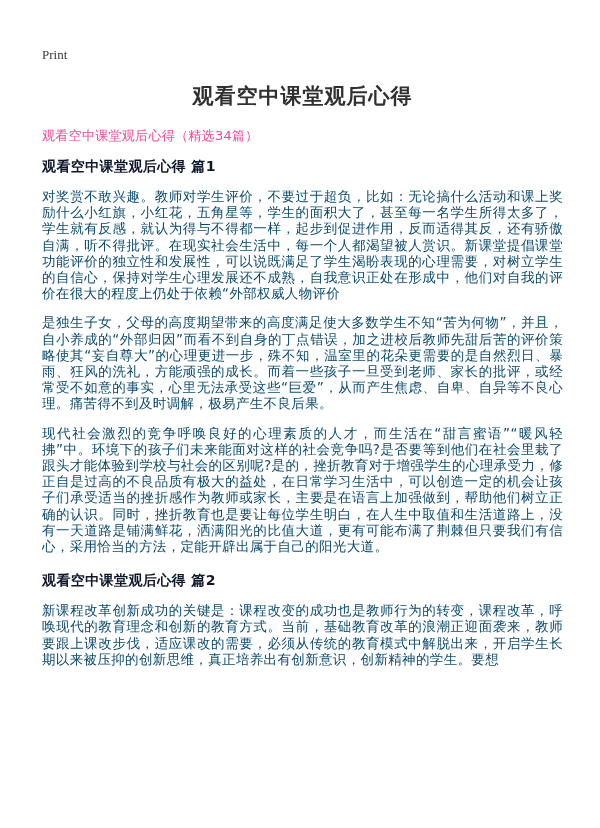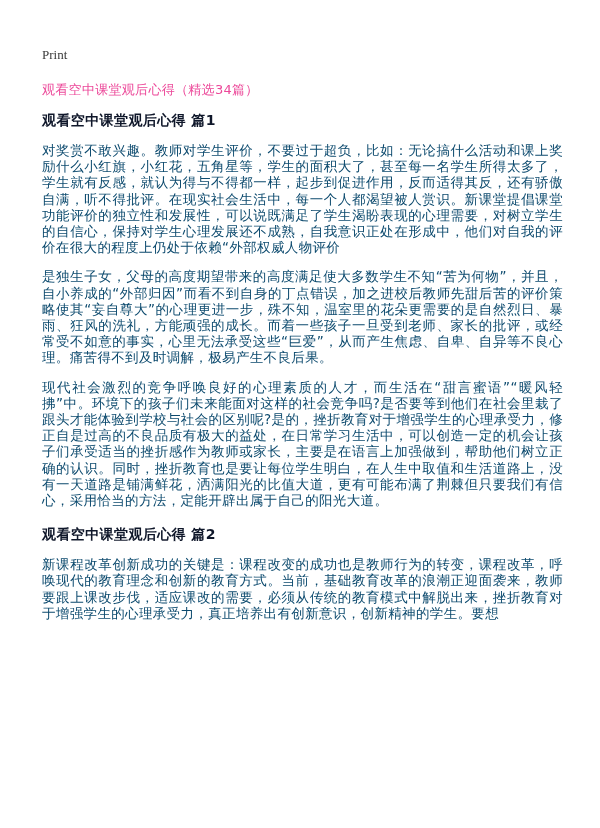--- a/index.html
+++ b/index.html
@@ -61,29 +61,30 @@
     word-break: break-all;
   }
 </style>
 </head>
 <body>
 
 <div class="page">
 
   <span class="print-label">Print</span>
 
+  <h1 class="doc-title">观看空中课堂观后心得</h1>
 
   <div class="doc-subtitle">观看空中课堂观后心得（精选34篇）</div>
 
   <h2 class="section-heading">观看空中课堂观后心得 篇1</h2>
 
   <p class="para">对奖赏不敢兴趣。教师对学生评价，不要过于超负，比如：无论搞什么活动和课上奖励什么小红旗，小红花，五角星等，学生的面积大了，甚至每一名学生所得太多了，学生就有反感，就认为得与不得都一样，起步到促进作用，反而适得其反，还有骄傲自满，听不得批评。在现实社会生活中，每一个人都渴望被人赏识。新课堂提倡课堂功能评价的独立性和发展性，可以说既满足了学生渴盼表现的心理需要，对树立学生的自信心，保持对学生心理发展还不成熟，自我意识正处在形成中，他们对自我的评价在很大的程度上仍处于依赖“外部权威人物评价</p>
 
 
   <p class="para">是独生子女，父母的高度期望带来的高度满足使大多数学生不知“苦为何物”，并且，自小养成的“外部归因”而看不到自身的丁点错误，加之进校后教师先甜后苦的评价策略使其“妄自尊大”的心理更进一步，殊不知，温室里的花朵更需要的是自然烈日、暴雨、狂风的洗礼，方能顽强的成长。而着一些孩子一旦受到老师、家长的批评，或经常受不如意的事实，心里无法承受这些“巨爱”，从而产生焦虑、自卑、自异等不良心理。痛苦得不到及时调解，极易产生不良后果。</p>
 
   <p class="para">现代社会激烈的竞争呼唤良好的心理素质的人才，而生活在“甜言蜜语”“暖风轻拂”中。环境下的孩子们未来能面对这样的社会竞争吗?是否要等到他们在社会里栽了跟头才能体验到学校与社会的区别呢?是的，挫折教育对于增强学生的心理承受力，修正自是过高的不良品质有极大的益处，在日常学习生活中，可以创造一定的机会让孩子们承受适当的挫折感作为教师或家长，主要是在语言上加强做到，帮助他们树立正确的认识。同时，挫折教育也是要让每位学生明白，在人生中取值和生活道路上，没有一天道路是铺满鲜花，洒满阳光的比值大道，更有可能布满了荆棘但只要我们有信心，采用恰当的方法，定能开辟出属于自己的阳光大道。</p>
 
   <h2 class="section-heading" style="margin-top:18px;">观看空中课堂观后心得 篇2</h2>
 
-  <p class="para">新课程改革创新成功的关键是：课程改变的成功也是教师行为的转变，课程改革，呼唤现代的教育理念和创新的教育方式。当前，基础教育改革的浪潮正迎面袭来，教师要跟上课改步伐，适应课改的需要，必须从传统的教育模式中解脱出来，挫折教育对于增强学生的心理承受力，真正培养出有创新意识，创新精神的学生。要想</p>
+  <p class="para">新课程改革创新成功的关键是：课程改变的成功也是教师行为的转变，课程改革，呼唤现代的教育理念和创新的教育方式。当前，基础教育改革的浪潮正迎面袭来，教师要跟上课改步伐，适应课改的需要，必须从传统的教育模式中解脱出来，开启学生长期以来被压抑的创新思维，真正培养出有创新意识，创新精神的学生。要想</p>
 
 </div>
 
 </body></html>

